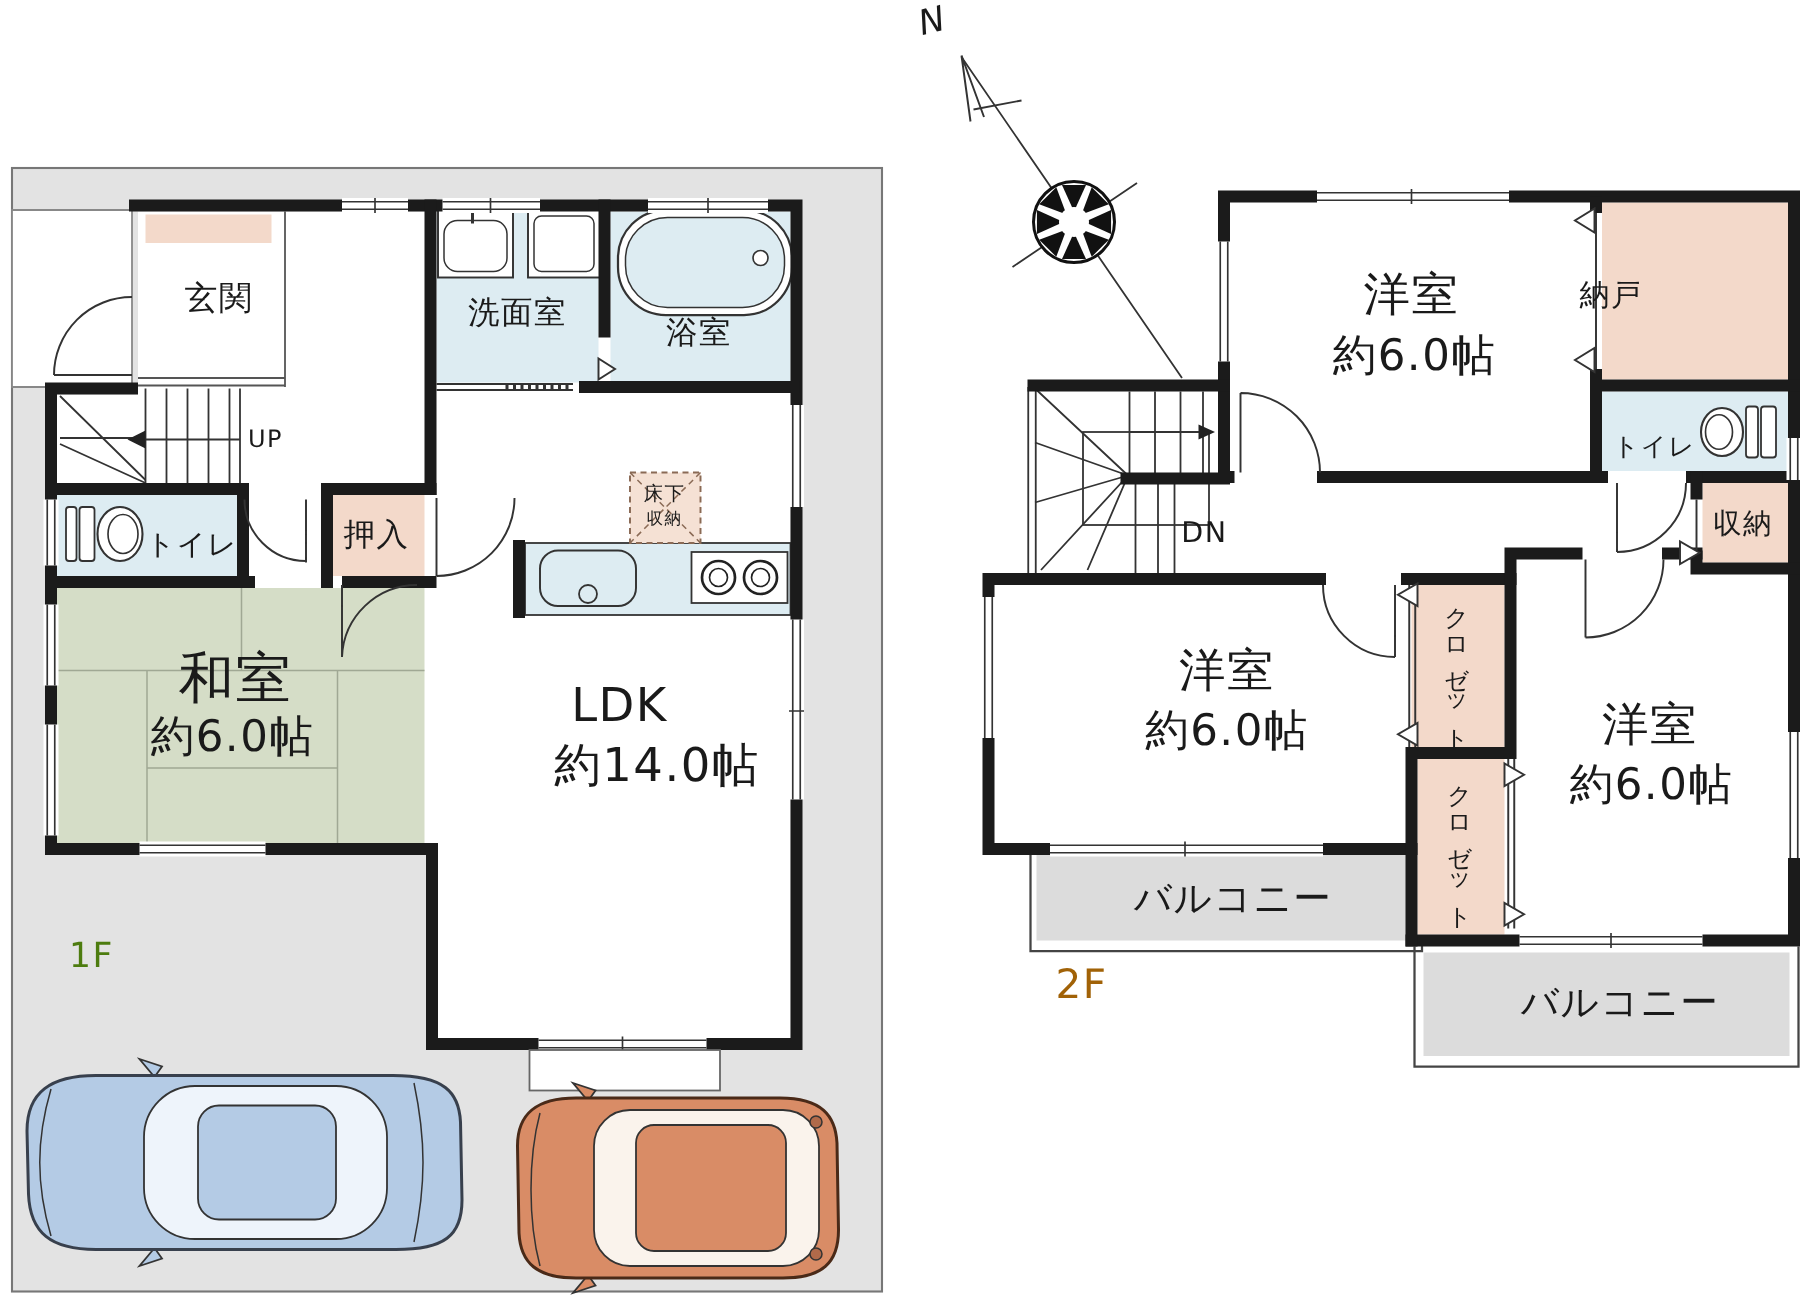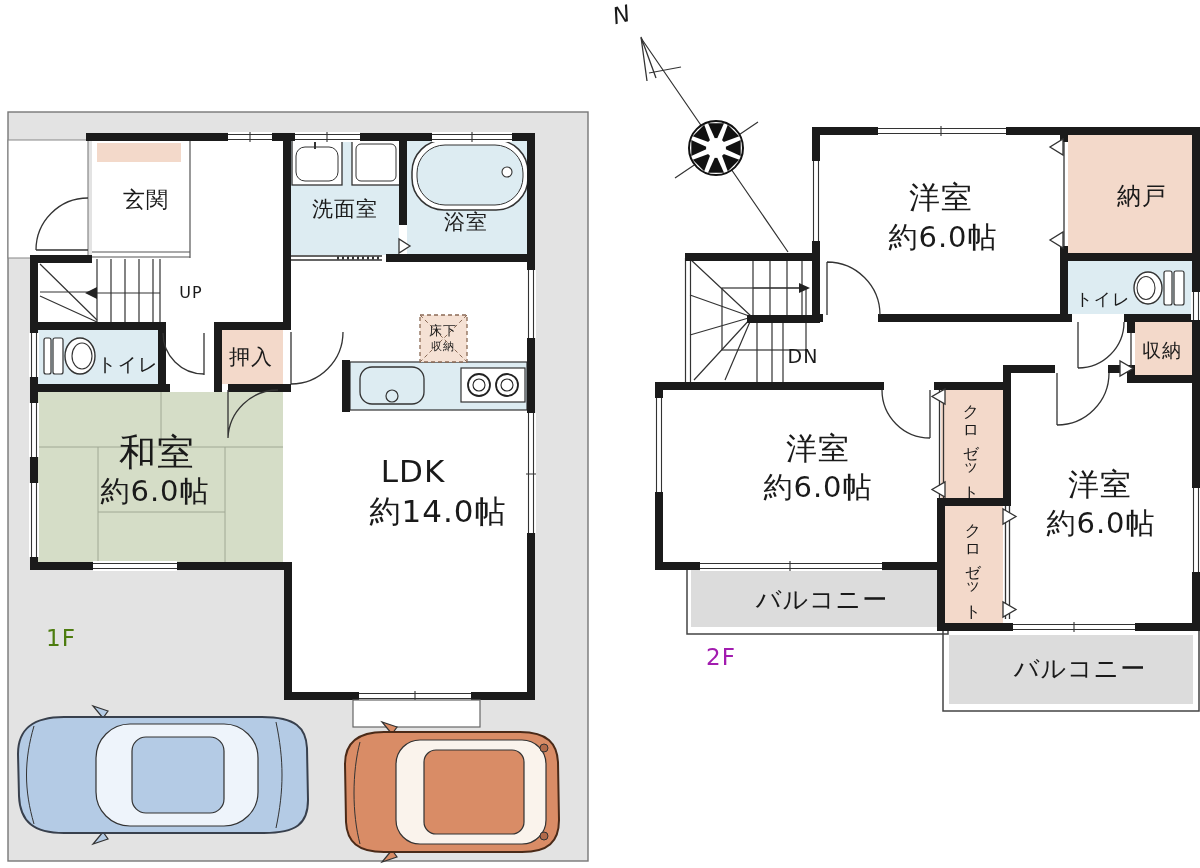--- a/index.html
+++ b/index.html
@@ -282,42 +282,42 @@
       <path d="M 708 123.3 L 724 123.3 L 716 141 Z"></path>
       <path d="M 727.8 124.8 L 739.2 136.2 L 721 143 Z"></path>
     </g>
     <circle cx="716" cy="148" r="10" fill="#ffffff"></circle>
   </g>
 </svg>
 
 <div class="lbl" style="left:146px;top:200px;font-size:22px">玄関</div>
 <div class="lbl" style="left:345px;top:209px;font-size:21px">洗面室</div>
 <div class="lbl" style="left:466px;top:222px;font-size:21px">浴室</div>
-<div class="lbl" style="left:191px;top:293px;font-size:16px">UP</div>
+<div class="lbl" style="left:177px;top:293px;font-size:16px">UP</div>
 <div class="lbl" style="left:128px;top:364px;font-size:19px">トイレ</div>
 <div class="lbl" style="left:251px;top:357px;font-size:21px">押入</div>
 <div class="lbl" style="left:157px;top:452px;font-size:37px">和室</div>
 <div class="lbl" style="left:155px;top:491px;font-size:29px">約6.0帖</div>
 <div class="lbl" style="left:413px;top:471px;font-size:31px">LDK</div>
 <div class="lbl" style="left:438px;top:511px;font-size:31px">約14.0帖</div>
 <div class="lbl" style="left:443px;top:330px;font-size:13px">床下</div>
 <div class="lbl" style="left:443px;top:346px;font-size:11px">収納</div>
 <div class="lbl" style="left:61px;top:638px;font-size:23px;color:#4d7c0f">1F</div>
 
 <div class="lbl it" style="left:622px;top:15px;font-size:23px;transform:translate(-50%,-50%) rotate(-14deg)">N</div>
 
 <div class="lbl" style="left:941px;top:197px;font-size:31px">洋室</div>
 <div class="lbl" style="left:943px;top:237px;font-size:29px">約6.0帖</div>
-<div class="lbl" style="left:1142px;top:196px;font-size:24px">納戸</div>
+<div class="lbl" style="left:1074px;top:196px;font-size:20px">納戸</div>
 <div class="lbl" style="left:1103px;top:299px;font-size:17px">トイレ</div>
 <div class="lbl" style="left:803px;top:356px;font-size:19px">DN</div>
 <div class="lbl" style="left:1162px;top:350px;font-size:19px">収納</div>
 <div class="lbl" style="left:818px;top:448px;font-size:31px">洋室</div>
 <div class="lbl" style="left:818px;top:487px;font-size:29px">約6.0帖</div>
 <div class="lbl v" style="left:971px;top:444px;font-size:16px">クロゼット</div>
 <div class="lbl v" style="left:973px;top:563px;font-size:16px">クロゼット</div>
 <div class="lbl" style="left:1100px;top:484px;font-size:31px">洋室</div>
 <div class="lbl" style="left:1101px;top:523px;font-size:29px">約6.0帖</div>
 <div class="lbl" style="left:822px;top:599px;font-size:25px">バルコニー</div>
 <div class="lbl" style="left:1080px;top:668px;font-size:25px">バルコニー</div>
-<div class="lbl" style="left:721px;top:657px;font-size:23px;color:#a21caf">2F</div>
+<div class="lbl" style="left:721px;top:657px;font-size:27px;color:#a16207">2F</div>
 
 </div>
 
 </body></html>

